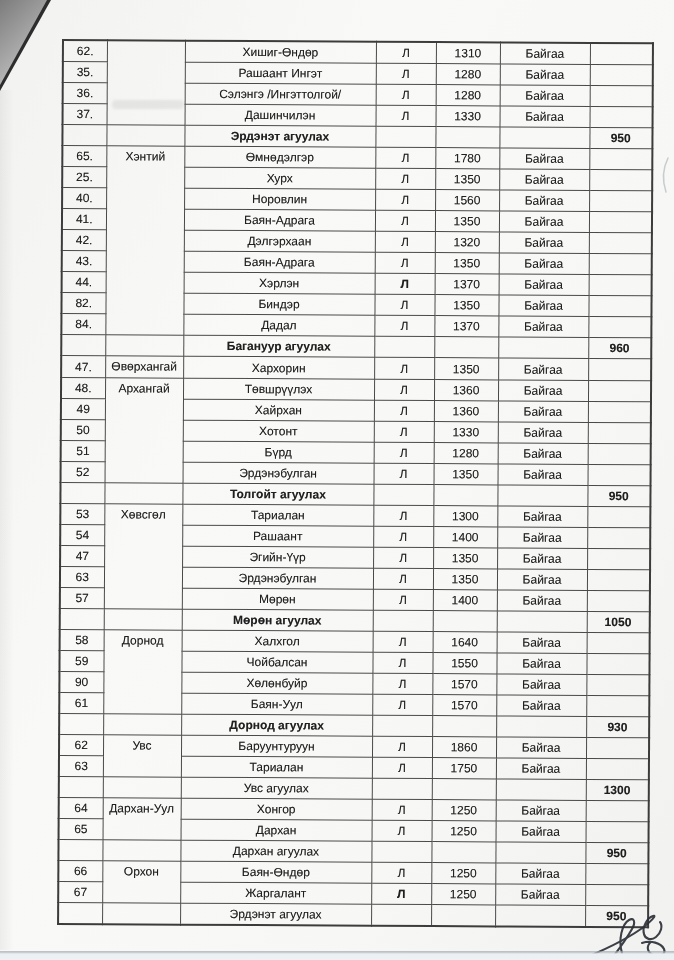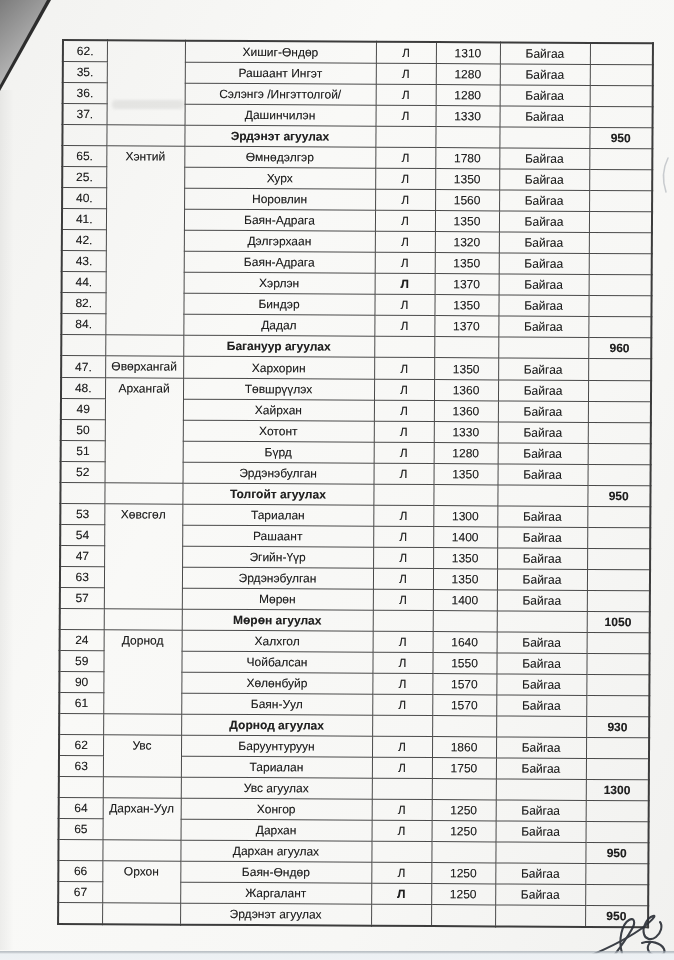--- a/index.html
+++ b/index.html
@@ -286,21 +286,21 @@
         <tr>
           <td></td>
           <td></td>
           <td class="b">Мөрөн агуулах</td>
           <td></td>
           <td></td>
           <td></td>
           <td class="b">1050</td>
         </tr>
         <tr>
-          <td>24</td>
+          <td>58</td>
           <td class="region-cell" rowspan="4">Дорнод</td>
           <td>Халхгол</td>
           <td>Л</td>
           <td>1640</td>
           <td>Байгаа</td>
           <td></td>
         </tr>
         <tr>
           <td>59</td>
           <td>Чойбалсан</td>

